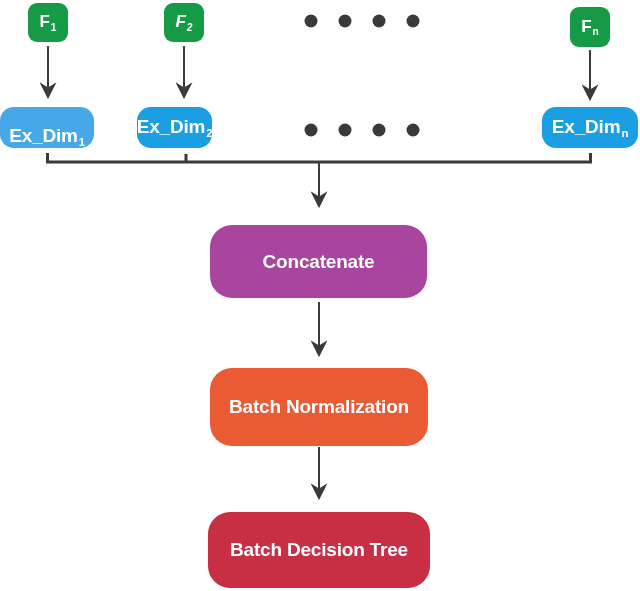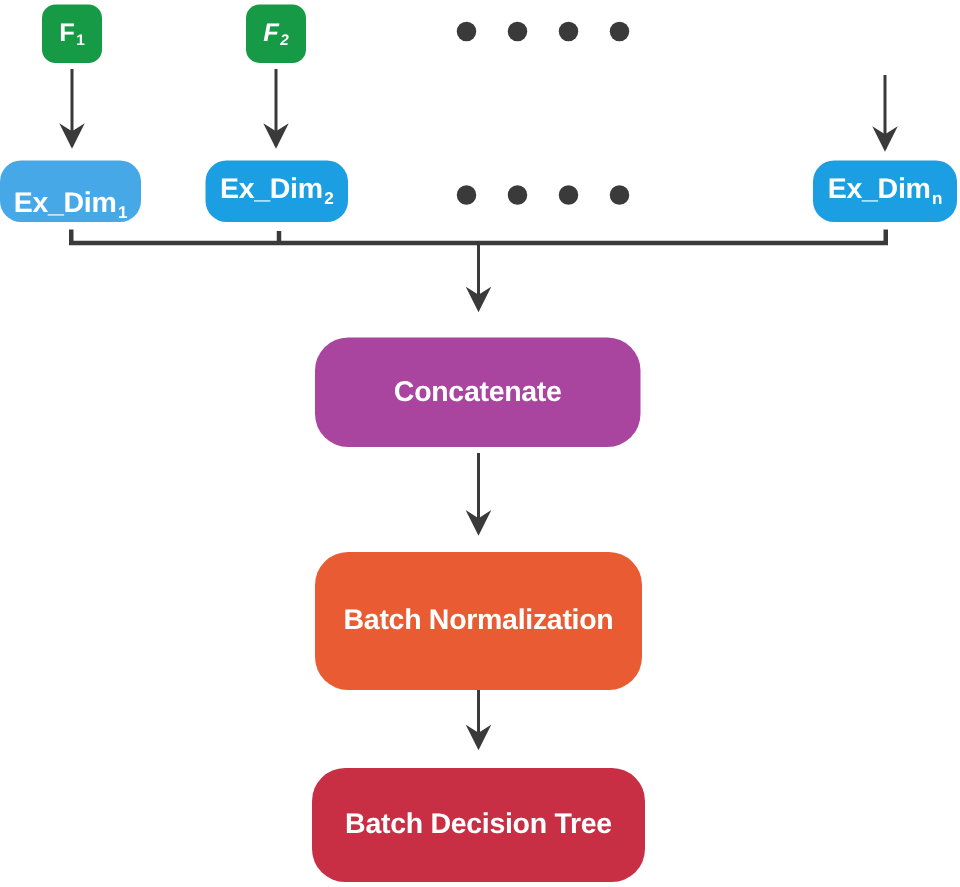--- a/index.html
+++ b/index.html
@@ -119,34 +119,37 @@
 
     <path class="arrow-line" d="M319,447 V498" marker-end="url(#ah)"></path>
   </svg>
 
   <div class="box f-box" style="left:28px; top:3px;">
     <span><span>F</span><span class="sub">1</span></span>
   </div>
   <div class="box f-box" style="left:164px; top:3px;font-style:italic;">
     <span><span>F</span><span class="sub">2</span></span>
   </div>
+  <div class="box f-box" style="left:570px; top:7px; height:40px;">
+    <span><span>F</span><span class="sub">n</span></span>
+  </div>
 
   <div class="box ex-box light" style="left:0px; top:107px; width:94px;">
     <span><span>Ex_Dim</span><span class="sub">1</span></span>
   </div>
-  <div class="box ex-box" style="left:137px; top:107px; width:95px;">
+  <div class="box ex-box" style="left:137px; top:107px; width:75px;">
     <span><span>Ex_Dim</span><span class="sub">2</span></span>
   </div>
   <div class="box stage-box" style="left:210px; top:225px; width:217px; height:73px; background: var(--stage-purple, #a9449f);">
     <span>Concatenate</span>
   </div>
 
   <div class="box ex-box" style="left:542px; top:107px; width:96px;">
     <span><span>Ex_Dim</span><span class="sub">n</span></span>
   </div>
-  <div class="box stage-box" style="left:210px; top:368px; width:218px; height:92px; background: var(--stage-orange, #e95b32);">
+  <div class="box stage-box" style="left:210px; top:368px; width:218px; height:78px; background: var(--stage-orange, #e95b32);">
     <span>Batch Normalization</span>
   </div>
   <div class="box stage-box" style="left:208px; top:512px; width:222px; height:76px; background: var(--stage-red, #c82f45);">
     <span>Batch Decision Tree</span>
   </div>
 
 </div>
 
 </body></html>

